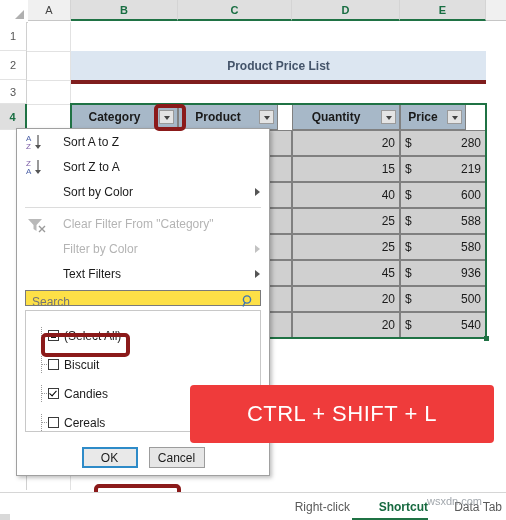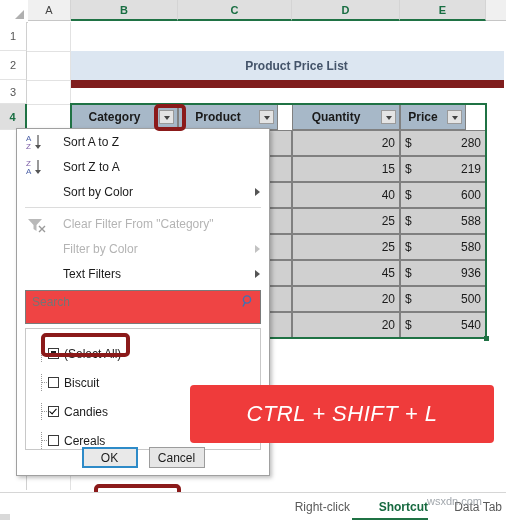--- a/index.html
+++ b/index.html
@@ -33,23 +33,23 @@
     border-right:1px solid #d0d0d0;border-bottom:1px solid #e3e3e3;
     box-sizing:border-box;}
   .rowhdr.sel{background:#dfdfdf;color:#186e42;font-weight:bold;
     border-right:2px solid #1f7244;}
 
   
   .gridline-v{position:absolute;width:1px;background:#e2e2e2;}
   .gridline-h{position:absolute;height:1px;background:#e2e2e2;}
 
   .titleband{position:absolute;background:#dce6f1;
-    border-bottom:8px solid #7f1d1d;
+    border-bottom:4px solid #7f1d1d;
     text-align:center;font-weight:bold;color:#44546a;font-size:12px;
-    display:flex;align-items:center;justify-content:center;padding-left:18px;}
+    display:flex;align-items:center;justify-content:center;}
 
   .thead{position:absolute;background:#a7b8c8;
     border:1px solid #808080;box-sizing:border-box;
     display:flex;align-items:center;
     font-weight:bold;color:#1a1a1a;font-size:12px;}
   .thead .lbl{flex:1;text-align:center;padding-right:2px;}
   .fbtn{width:15px;height:14px;background:#e4e4e4;
     border:1px solid #9a9a9a;box-sizing:border-box;margin-right:3px;
     position:relative;flex:0 0 auto;}
   .fbtn::after{content:"";position:absolute;left:4px;top:5px;width:0;height:0;
@@ -73,22 +73,22 @@
   .mi{position:relative;height:25px;display:flex;align-items:center;
     font-size:12px;color:#1b1b1b;padding-left:46px;box-sizing:border-box;}
   .mi.dis{color:#b4b4b4;}
   .mi .ico{position:absolute;left:8px;top:4px;width:26px;height:18px;}
   .mi .arr{position:absolute;right:9px;top:9px;width:0;height:0;
     border-top:4px solid transparent;border-bottom:4px solid transparent;
     border-left:5px solid #555;}
   .mi.dis .arr{border-left-color:#c2c2c2;}
   .msep{height:1px;background:#dcdcdc;margin:3px 8px;}
 
-  .srchwrap{margin:4px 8px 3px 8px;height:34px;border:1px solid #7a7a7a;
-    background:#ef4444;position:relative;box-sizing:border-box;}
+  .srchwrap{margin:4px 8px 3px 8px;height:16px;border:1px solid #7a7a7a;
+    background:#fde047;position:relative;box-sizing:border-box;}
   .srchwrap input{position:absolute;left:4px;top:0;width:195px;height:19px;
     border:0;outline:0;font-size:12px;color:#3a3a3a;
     font-family:"Liberation Sans",sans-serif;background:transparent;}
   .srchwrap .mag{position:absolute;right:5px;top:3px;}
 
   .listbox{margin:4px 8px 0 8px;height:122px;border:1px solid #c8c8c8;
     background:#fff;box-sizing:border-box;padding:4px 0 0 0;overflow:hidden;}
   .li{height:17px;display:flex;align-items:center;font-size:12px;
     color:#1b1b1b;padding-left:10px;position:relative;margin-top:12px;}
   .tw{width:12px;height:17px;position:relative;flex:0 0 auto;}
@@ -110,21 +110,21 @@
   .dbtn{width:56px;height:21px;font-size:12px;background:#e6e6e6;
     border:1px solid #9c9c9c;box-sizing:border-box;
     display:flex;align-items:center;justify-content:center;color:#1b1b1b;}
   .dbtn.def{border:2px solid #2e8bc8;background:#e9e9e9;}
 
   
   .redbox{position:absolute;border:4px solid #8b1a1a;border-radius:5px;
     box-sizing:border-box;pointer-events:none;}
   .banner{position:absolute;background:#ef3b3b;border-radius:4px;
     display:flex;align-items:center;justify-content:center;
-    color:#fff;font-size:22px;letter-spacing:.5px;font-style:italic;}
+    color:#fff;font-size:22px;letter-spacing:.5px;}
 
   
   .tabstrip{position:absolute;left:0;bottom:0;width:506px;height:27px;
     background:#ffffff;border-top:1px solid #d6d6d6;}
   .stab{position:absolute;bottom:0;height:26px;line-height:26px;
     font-size:12px;color:#5a5a5a;text-align:right;box-sizing:border-box;}
   .stab.active{color:#16693f;font-weight:bold;background:#ffffff;
     border-bottom:2px solid #1f7244;}
   .wmk{position:absolute;font-size:11px;color:#9aa0a6;opacity:.92;}
   .hscroll{position:absolute;left:0;bottom:0;width:10px;height:6px;

